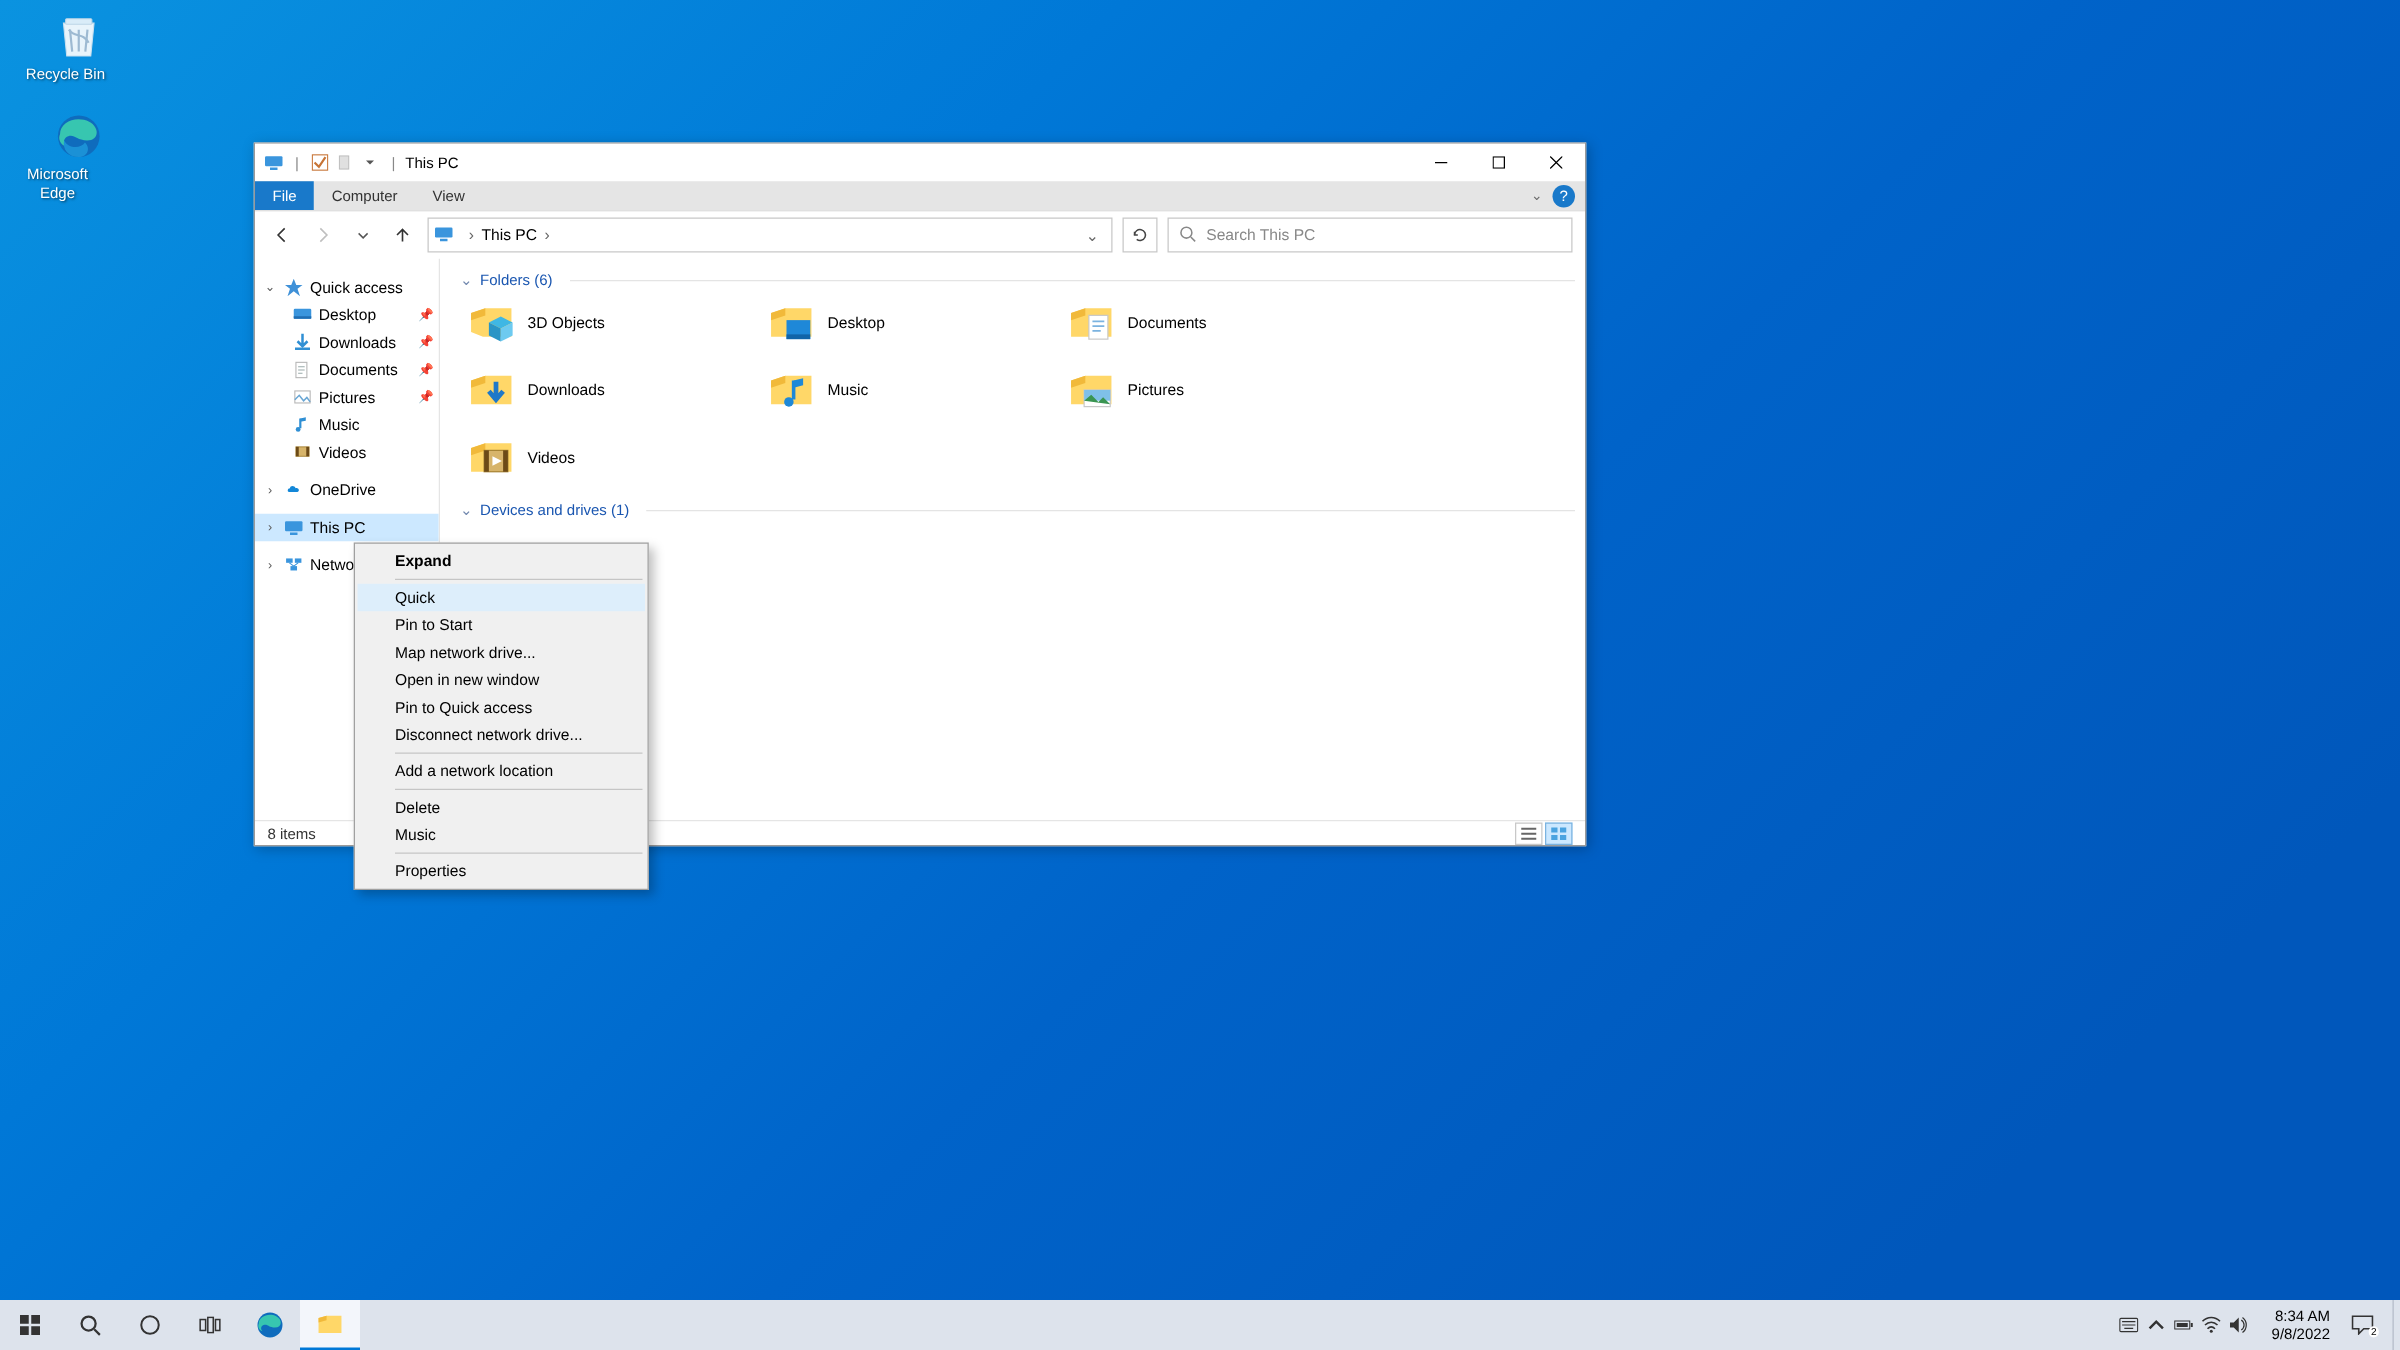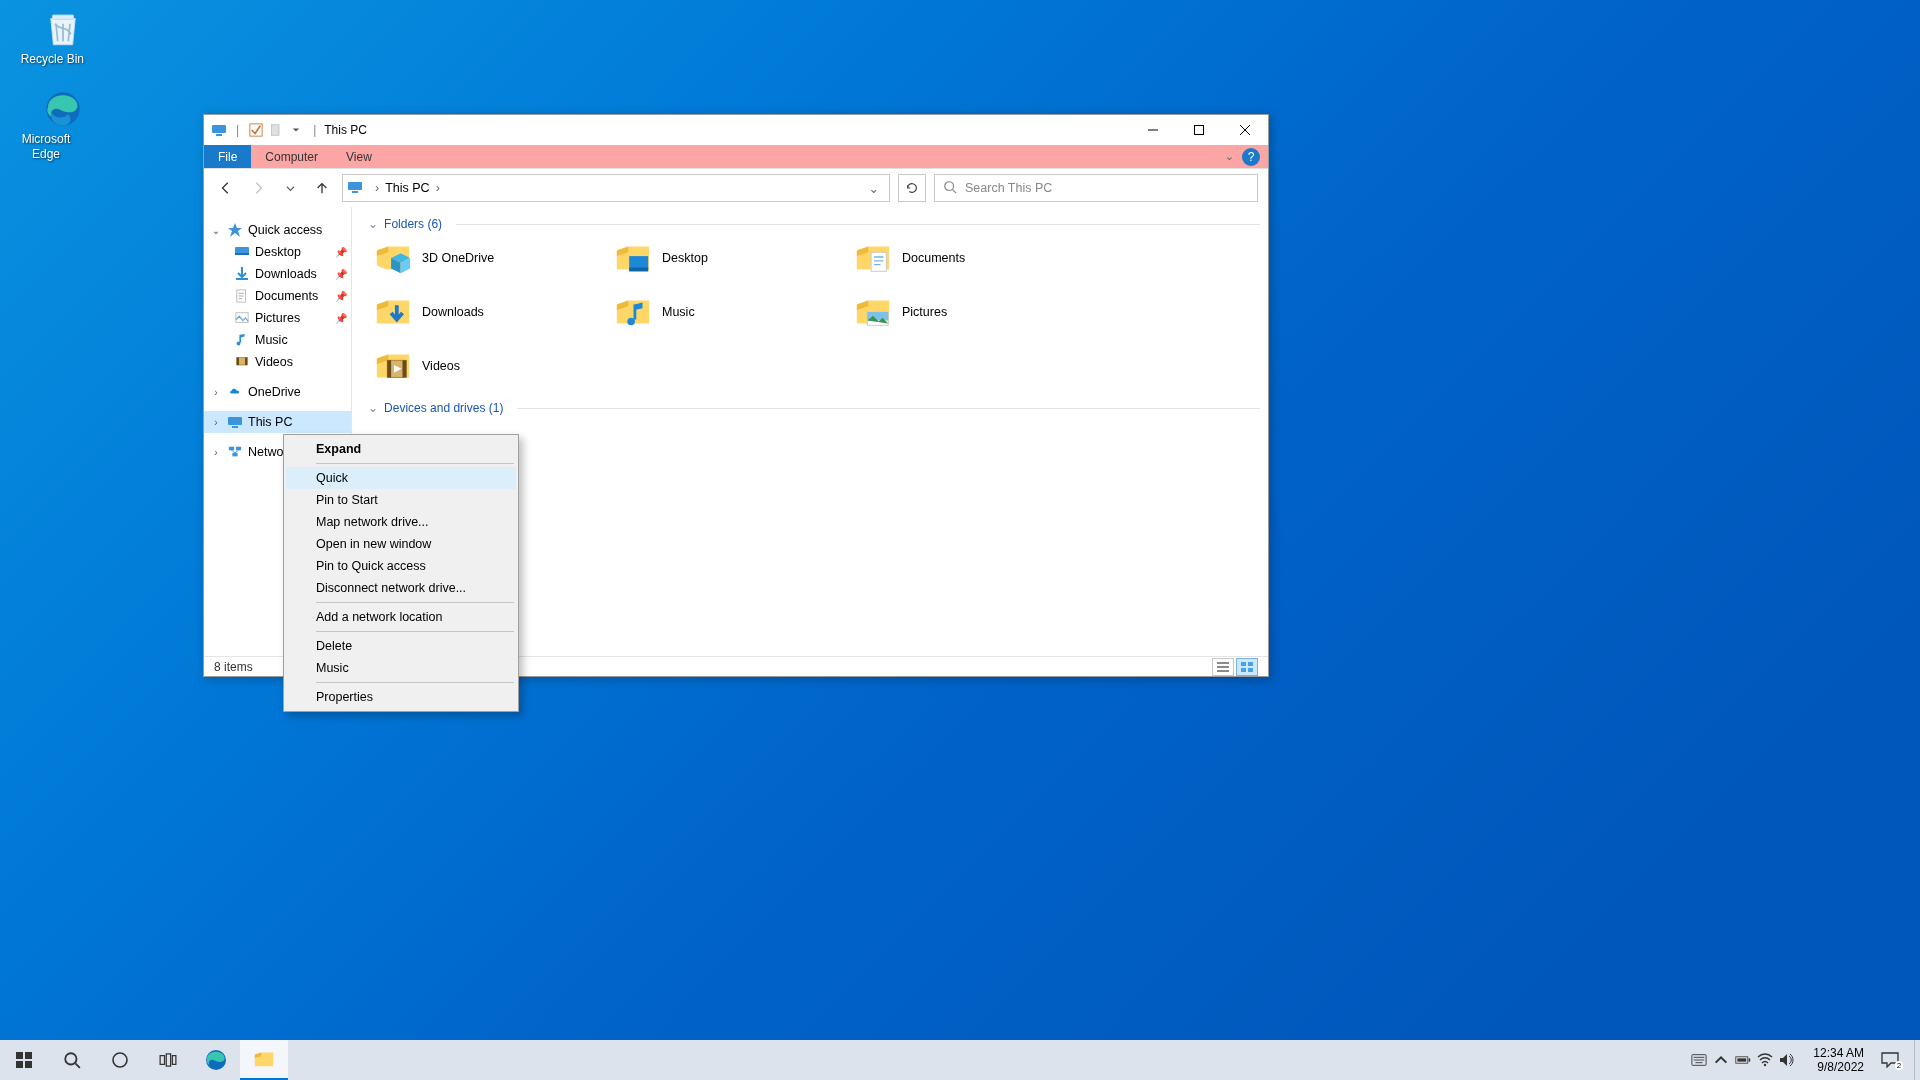--- a/index.html
+++ b/index.html
@@ -32,21 +32,21 @@
 }
 .titlebar { height:30px; display:flex; align-items:center; background:#fff; }
 .qat { display:flex; align-items:center; gap:2px; padding-left:6px; }
 .qat .qat-ico { width:18px; height:18px; display:flex; align-items:center; justify-content:center; }
 .title-sep { color:#888; margin:0 6px; font-size:12px; }
 .title-text { font-size:12px; color:#000; }
 .win-controls { margin-left:auto; display:flex; }
 .win-controls .wc { width:46px; height:30px; display:flex; align-items:center; justify-content:center; cursor:pointer; }
 .wc svg { width:10px; height:10px; }
 
-.menubar { height:24px; display:flex; align-items:stretch; background:#fca5a5; border-bottom:1px solid #e0e0e0; }
+.menubar { height:24px; display:flex; align-items:stretch; background:#e5e5e5; border-bottom:1px solid #e0e0e0; }
 .menubar .tab { padding:0 14px; font-size:12px; display:flex; align-items:center; cursor:pointer; color:#333; }
 .menubar .tab.file { background:#1979ca; color:#fff; }
 .menubar .spacer { flex:1; }
 .menubar .help-circle { width:18px; height:18px; border-radius:50%; background:#1979ca; color:#fff; display:flex; align-items:center; justify-content:center; font-size:12px; margin-right:8px; align-self:center; }
 .menubar .ribbon-chevron { align-self:center; margin-right:8px; color:#666; font-size:11px; }
 
 .navbar { height:38px; display:flex; align-items:center; gap:8px; padding:4px 10px; }
 .navbar .nav-btn { width:24px; height:24px; display:flex; align-items:center; justify-content:center; cursor:pointer; color:#555; }
 .navbar .nav-btn.disabled { color:#bfbfbf; cursor:default; }
 .addr-bar { flex:1; height:28px; border:1px solid #c8c8c8; display:flex; align-items:center; padding:0 4px; font-size:12.5px; }
@@ -362,21 +362,21 @@
           <div class="folder-item">
             <span class="ficon">
                 <svg viewBox="0 0 40 40" width="38" height="38">
                   <path d="M3 12 L15 8 L37 8 L37 32 L13 32 L3 28 Z" fill="#ffd768"></path>
                   <path d="M3 12 L15 8 L15 14 L3 18 Z" fill="#f1b93a"></path>
                   <path d="M18 20 L28 15 L38 20 L28 25 Z" fill="#3fb7e4"></path>
                   <path d="M18 20 L28 25 L28 36 L18 31 Z" fill="#2a95c6"></path>
                   <path d="M28 25 L38 20 L38 31 L28 36 Z" fill="#6dcaf0"></path>
                 </svg>
               </span>
-            <span class="flabel">3D OneDrive</span>
+            <span class="flabel">3D Objects</span>
           </div>
           <div class="folder-item">
             <span class="ficon">
                 <svg viewBox="0 0 40 40" width="38" height="38">
                   <path d="M3 12 L15 8 L37 8 L37 32 L3 32 Z" fill="#ffd768"></path>
                   <path d="M3 12 L15 8 L15 14 L3 18 Z" fill="#f1b93a"></path>
                   <rect x="16" y="18" width="20" height="16" fill="#1e88d8"></rect>
                   <rect x="16" y="30" width="20" height="4" fill="#1064a8"></rect>
                 </svg>
               </span>
@@ -555,21 +555,21 @@
             </svg>
           </span>
         <span>
             <svg class="tb-small-ico" viewBox="0 0 16 14">
               <path d="M1 5 L4 5 L8 1 L8 13 L4 9 L1 9 Z" fill="#333"></path>
               <path d="M10 3 C13 5 13 9 10 11 M11 1 C15 4 15 10 11 13" fill="none" stroke="#333"></path>
             </svg>
           </span>
       </div>
       <div class="clock">
-        <div>12:34 AM</div>
+        <div>8:34 AM</div>
         <div>9/8/2022</div>
       </div>
       <div class="tb-btn" style="width:40px">
         <svg viewBox="0 0 18 16" width="18" height="16">
             <path d="M1 1 H17 V11 H10 L6 15 V11 H1 Z" fill="none" stroke="#333" stroke-width="1.3"></path>
           </svg>
         <span style="position:relative; left:-4px; top:5px; font-size:8px; background:#fff; border-radius:6px; padding:0 2px;">2</span>
       </div>
       <div style="width:6px; height:40px; border-left:1px solid #b4bcc8;"></div>
     </div>

